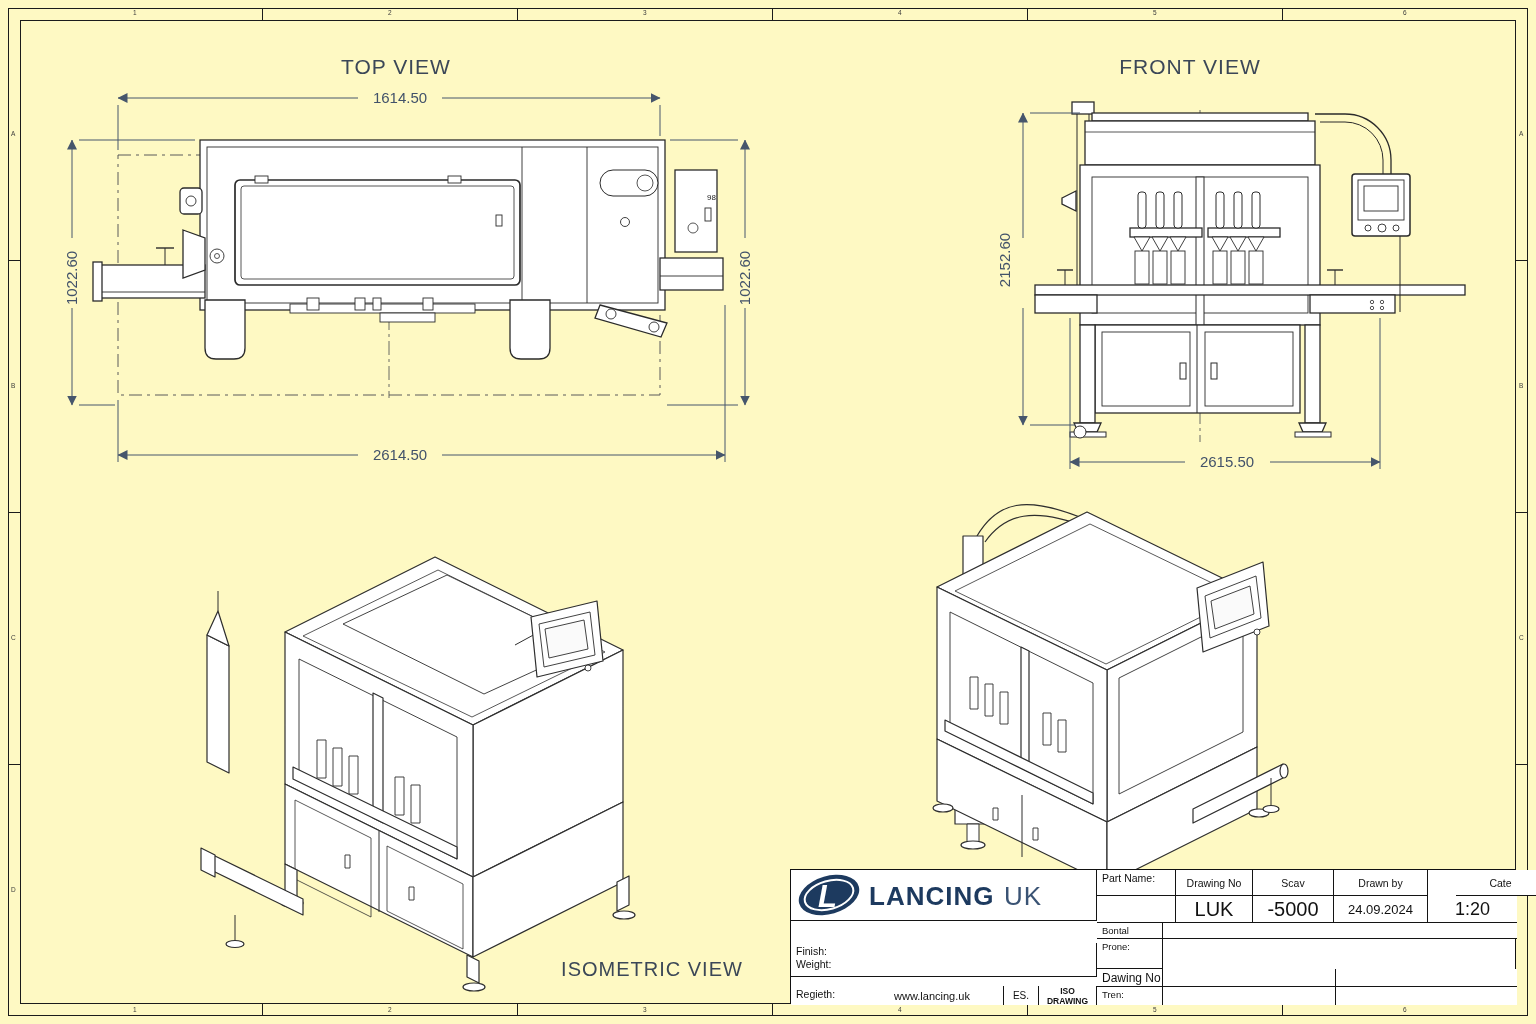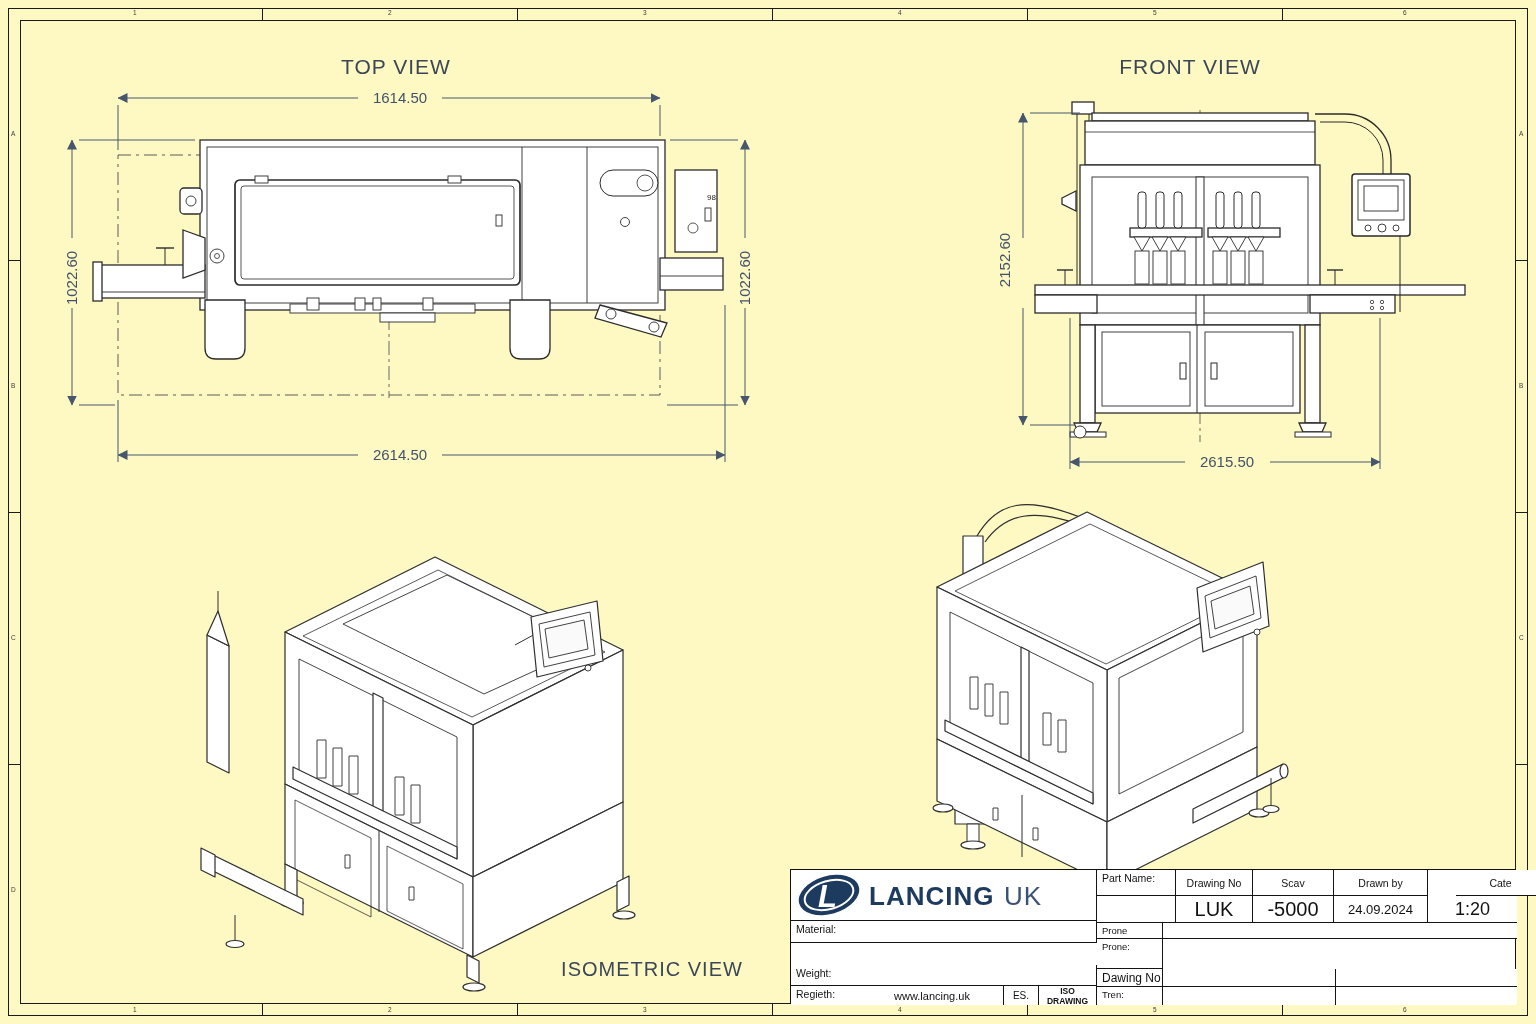--- a/index.html
+++ b/index.html
@@ -391,24 +391,24 @@
         <g transform="rotate(-16 38 25)">
           <ellipse cx="38" cy="25" rx="31" ry="19" fill="#1d3a5f"></ellipse>
           <ellipse cx="38" cy="25" rx="25" ry="14" fill="none" stroke="#fff" stroke-width="2"></ellipse>
         </g>
         <text x="27" y="37" font-size="31" font-style="italic" font-weight="bold" fill="#fff">L</text>
         <text x="78" y="35" font-size="26" font-weight="bold" letter-spacing="1" fill="#1d3a5f">LANCING</text>
         <text x="213" y="35" font-size="26" letter-spacing="1" fill="#3a5374">UK</text>
       </svg>
     </div>
 
-    <div class="cell lbl" style="left:0;top:51px;width:306px;height:22px;border-width:0 1.5px 1px 0;">
-      <span>Material:</span>
-    </div>
-    <div class="cell lbl" style="left:0;top:95px;width:306px;height:21px;border-width:0 1.5px 1px 0;">
+    <div class="cell lbl" style="left:0;top:73px;width:306px;height:22px;border-width:0 1.5px 1px 0;">
+      <span>Finish:</span>
+    </div>
+    <div class="cell lbl" style="left:0;top:86px;width:306px;height:21px;border-width:0 1.5px 1px 0;">
       <span>Weight:</span>
     </div>
     <div class="cell lbl" style="left:0;top:116px;width:70px;height:19px;border-width:0 0 0 0;">
       <span>Regieth:</span>
     </div>
     <div class="cell val" style="left:70px;top:116px;width:142px;height:19px;border-width:0 0 0 0;font-size:11px;">
       <span>www.lancing.uk</span>
     </div>
     <div class="cell val" style="left:212px;top:116px;width:36px;height:19px;border-width:0 1px 0 1px;font-size:10px;">
       <span>ES.</span>
@@ -441,21 +441,21 @@
       <span>-5000</span>
     </div>
     <div class="cell val" style="left:543px;top:26px;width:94px;height:27px;border-width:0 1px 1.5px 0;font-size:13px;">
       <span>24.09.2024</span>
     </div>
     <div class="cell val" style="left:637px;top:26px;width:89px;height:27px;border-width:0 0 1.5px 0;font-size:18px;">
       <span>1:20</span>
     </div>
 
     <div class="cell lbl" style="left:306px;top:53px;width:66px;height:16px;border-width:0 1px 1px 0;font-size:9.5px;">
-      <span>Prone</span>
+      <span>Bontal</span>
     </div>
     <div class="cell" style="left:372px;top:53px;width:354px;height:16px;border-width:0 0 1px 0;"></div>
 
     <div class="cell lbl" style="left:306px;top:69px;width:66px;height:30px;border-width:0 1px 1px 0;font-size:9.5px;">
       <span>Prone:</span>
     </div>
 
     <div class="cell lbl" style="left:306px;top:99px;width:66px;height:18px;border-width:0 1px 1px 0;font-size:12px;">
       <span>Dawing No</span>
     </div>

